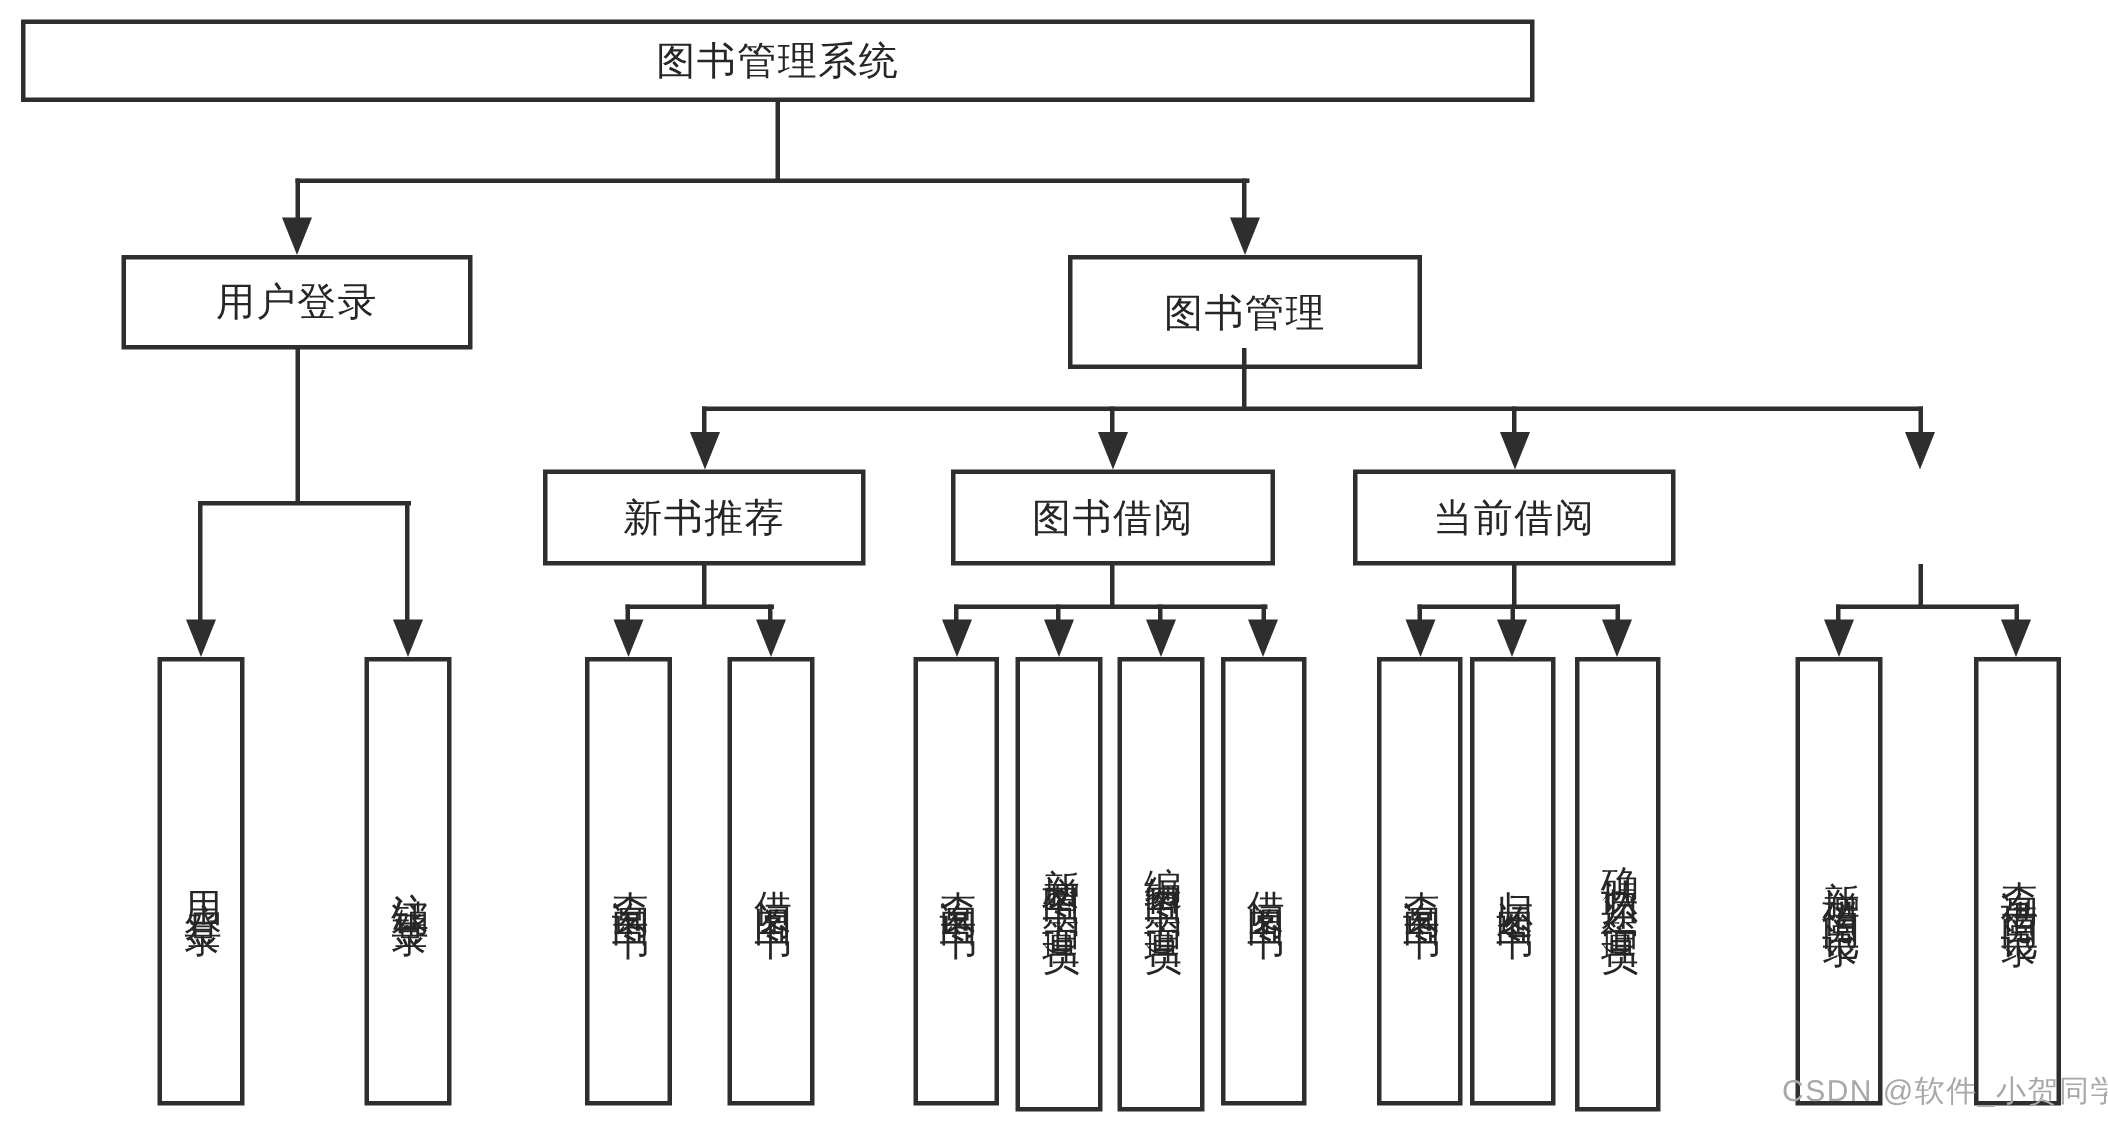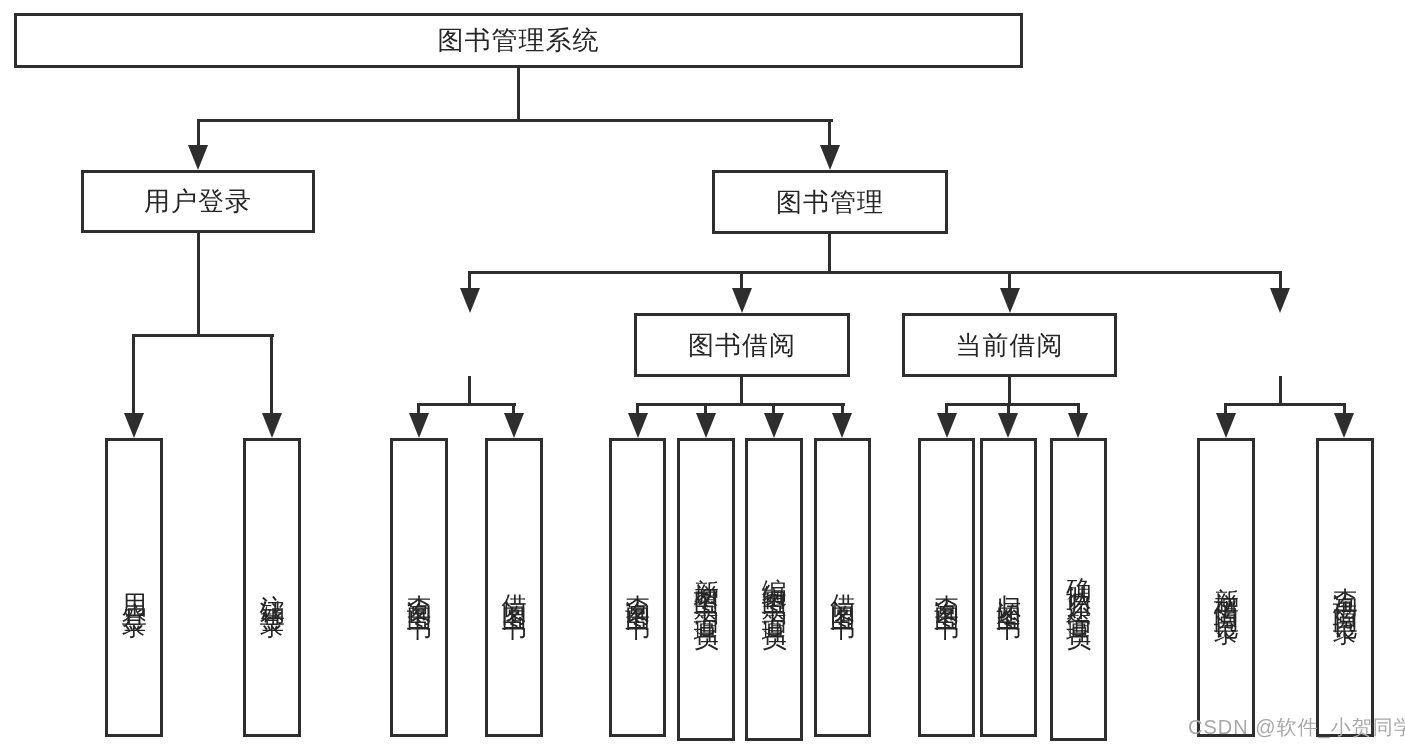--- a/index.html
+++ b/index.html
@@ -22,24 +22,27 @@
 
 <div id="canvas">
 
   <div class="box hbox" style="left:14px;top:13px;width:1009px;height:55px;">
     <span>图书管理系统</span>
   </div>
 
   <div class="box hbox" style="left:81px;top:170px;width:234px;height:63px;">
     <span>用户登录</span>
   </div>
-  <div class="box hbox" style="left:712px;top:170px;width:236px;height:64px;">
+  <div class="box hbox" style="left:712px;top:170px;width:236px;height:76px;">
     <span>图书管理</span>
   </div>
 
+  <div class="box hbox" style="left:362px;top:313px;width:215px;height:64px;">
+    <span>新书推荐</span>
+  </div>
   <div class="box hbox" style="left:902px;top:313px;width:215px;height:64px;">
     <span>当前借阅</span>
   </div>
   <div class="box hbox" style="left:634px;top:313px;width:216px;height:64px;">
     <span>图书借阅</span>
   </div>
 
   <div class="box leaf" style="left:105px;top:438px;width:58px;height:299px;">
     <span class="vtext">用户登录</span>
   </div>

